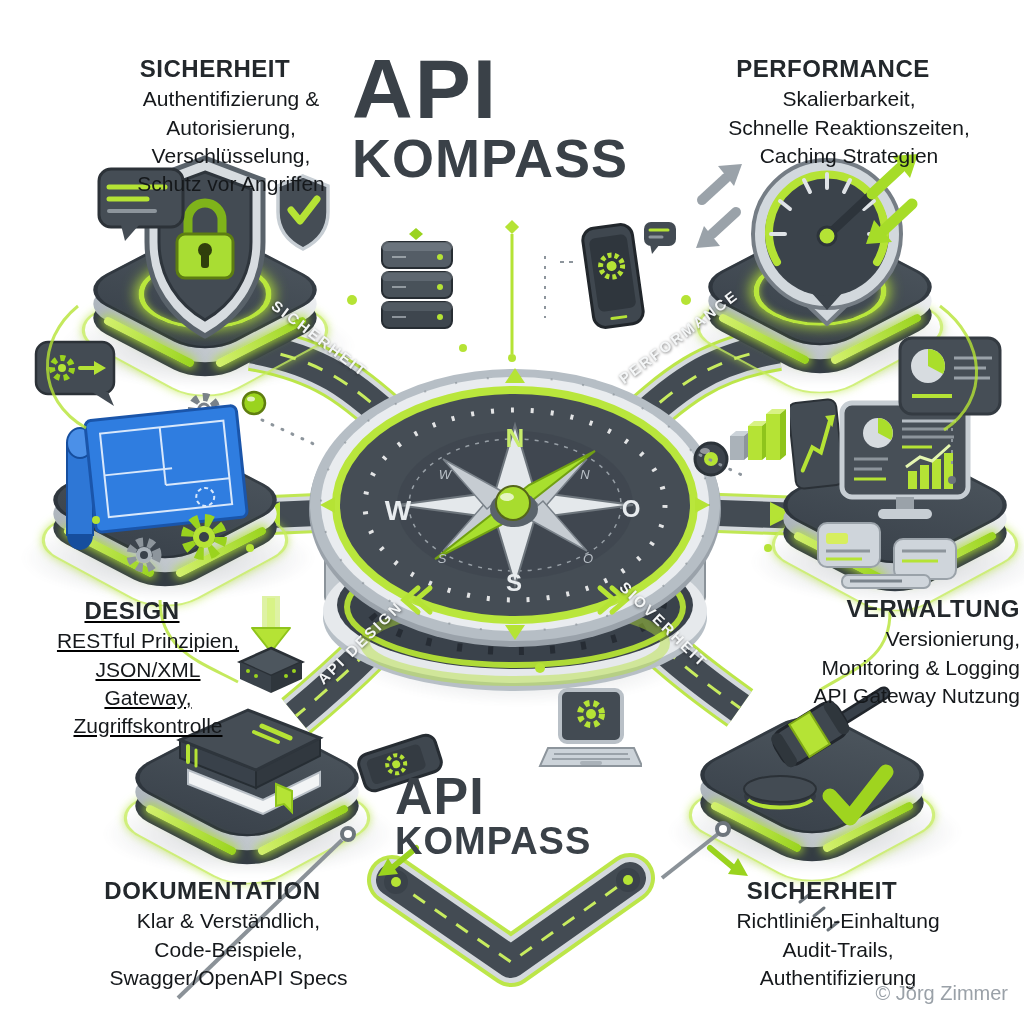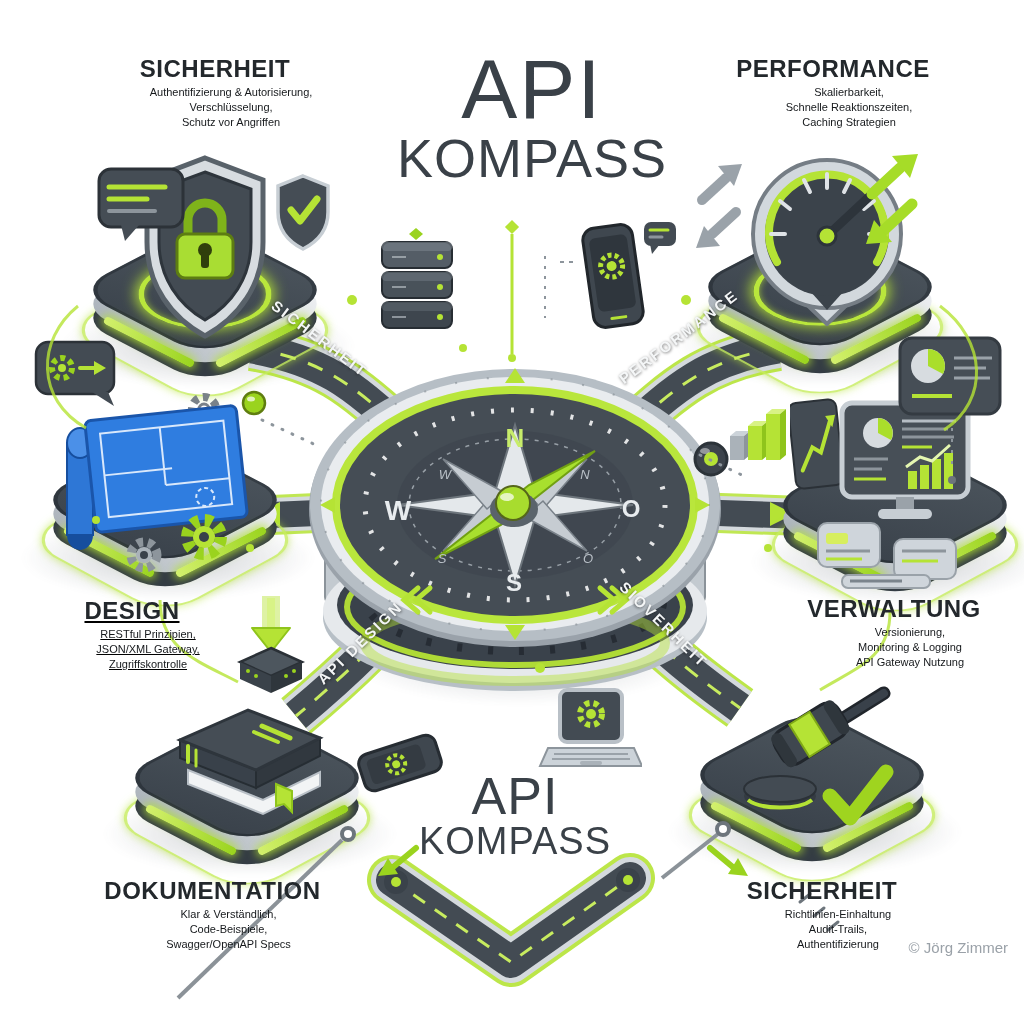--- a/index.html
+++ b/index.html
@@ -2,27 +2,27 @@
 <html><head>
 <meta charset="utf-8">
 <style>
   html,body{margin:0;padding:0;background:#ffffff;}
   #stage{position:relative;width:1024px;height:1024px;overflow:hidden;background:#ffffff;
          font-family:"Liberation Sans",sans-serif;-webkit-font-smoothing:antialiased;}
   .abs{position:absolute;}
   
   .node-text{position:absolute;text-align:center;z-index:6;}
   .node-title{font-weight:800;font-size:24px;color:#23282c;letter-spacing:.5px;line-height:1.1;}
-  .node-sub{font-size:11px;color:#15181b;line-height:1.34;margin-top:3px;margin-left:32px;}
-  .main-title{position:absolute;text-align:center;z-index:6;color:#3a4148;font-weight:400;}
+  .node-sub{font-size:21px;color:#15181b;line-height:1.34;margin-top:3px;margin-left:32px;}
+  .main-title{position:absolute;z-index:6;color:#3a4148;font-weight:700;}
   .main-title .t1{font-size:84px;line-height:.95;letter-spacing:2px;}
   .main-title .t2{font-size:54px;line-height:1.05;letter-spacing:1px;}
   .footer-title .t1{font-size:52px;line-height:.95;letter-spacing:1px;}
   .footer-title .t2{font-size:38px;line-height:1.1;letter-spacing:1px;}
-  .credit{position:absolute;right:16px;top:939px;font-size:15px;color:#9aa1a8;z-index:6;}
+  .credit{position:absolute;right:16px;top:982px;font-size:20px;color:#9aa1a8;z-index:6;}
   
   .road-label{position:absolute;z-index:5;color:#f4f6f7;font-weight:800;font-size:15px;
               letter-spacing:2.5px;white-space:nowrap;text-shadow:0 1px 3px rgba(0,0,0,.55);}
   
   .plat{position:absolute;width:260px;height:260px;z-index:2;}
   .slab{position:absolute;inset:0;border-radius:24%;}
   .s-outline{transform:translateY(40px) scale(.78,.42) rotate(45deg);background:transparent;
              border:4px solid rgba(197,236,92,.8);box-shadow:0 0 14px rgba(181,227,53,.65);}
   .s-bottom{transform:translateY(28px) scale(.707,.368) rotate(45deg);background:#343c44;}
   .s-mid{transform:translateY(14px) scale(.707,.368) rotate(45deg);
@@ -525,21 +525,21 @@
 
   <div class="node-text" style="left:18px;top:598px;width:228px;text-decoration:underline;">
     <div class="node-title">DESIGN</div>
     <div class="node-sub">
       <div>RESTful Prinzipien,</div>
       <div>JSON/XML Gateway,</div>
       <div>Zugriffskontrolle</div>
     </div>
   </div>
 
-  <div class="node-text" style="left:768px;top:596px;width:252px;">
+  <div class="node-text" style="left:768px;top:596px;width:252px;text-align:right;">
     <div class="node-title">VERWALTUNG</div>
     <div class="node-sub">
       <div>Versionierung,</div>
       <div>Monitoring &amp; Logging</div>
       <div>API Gateway Nutzung</div>
     </div>
   </div>
 
   <div class="node-text" style="left:60px;top:878px;width:305px;">
     <div class="node-title">DOKUMENTATION</div>

